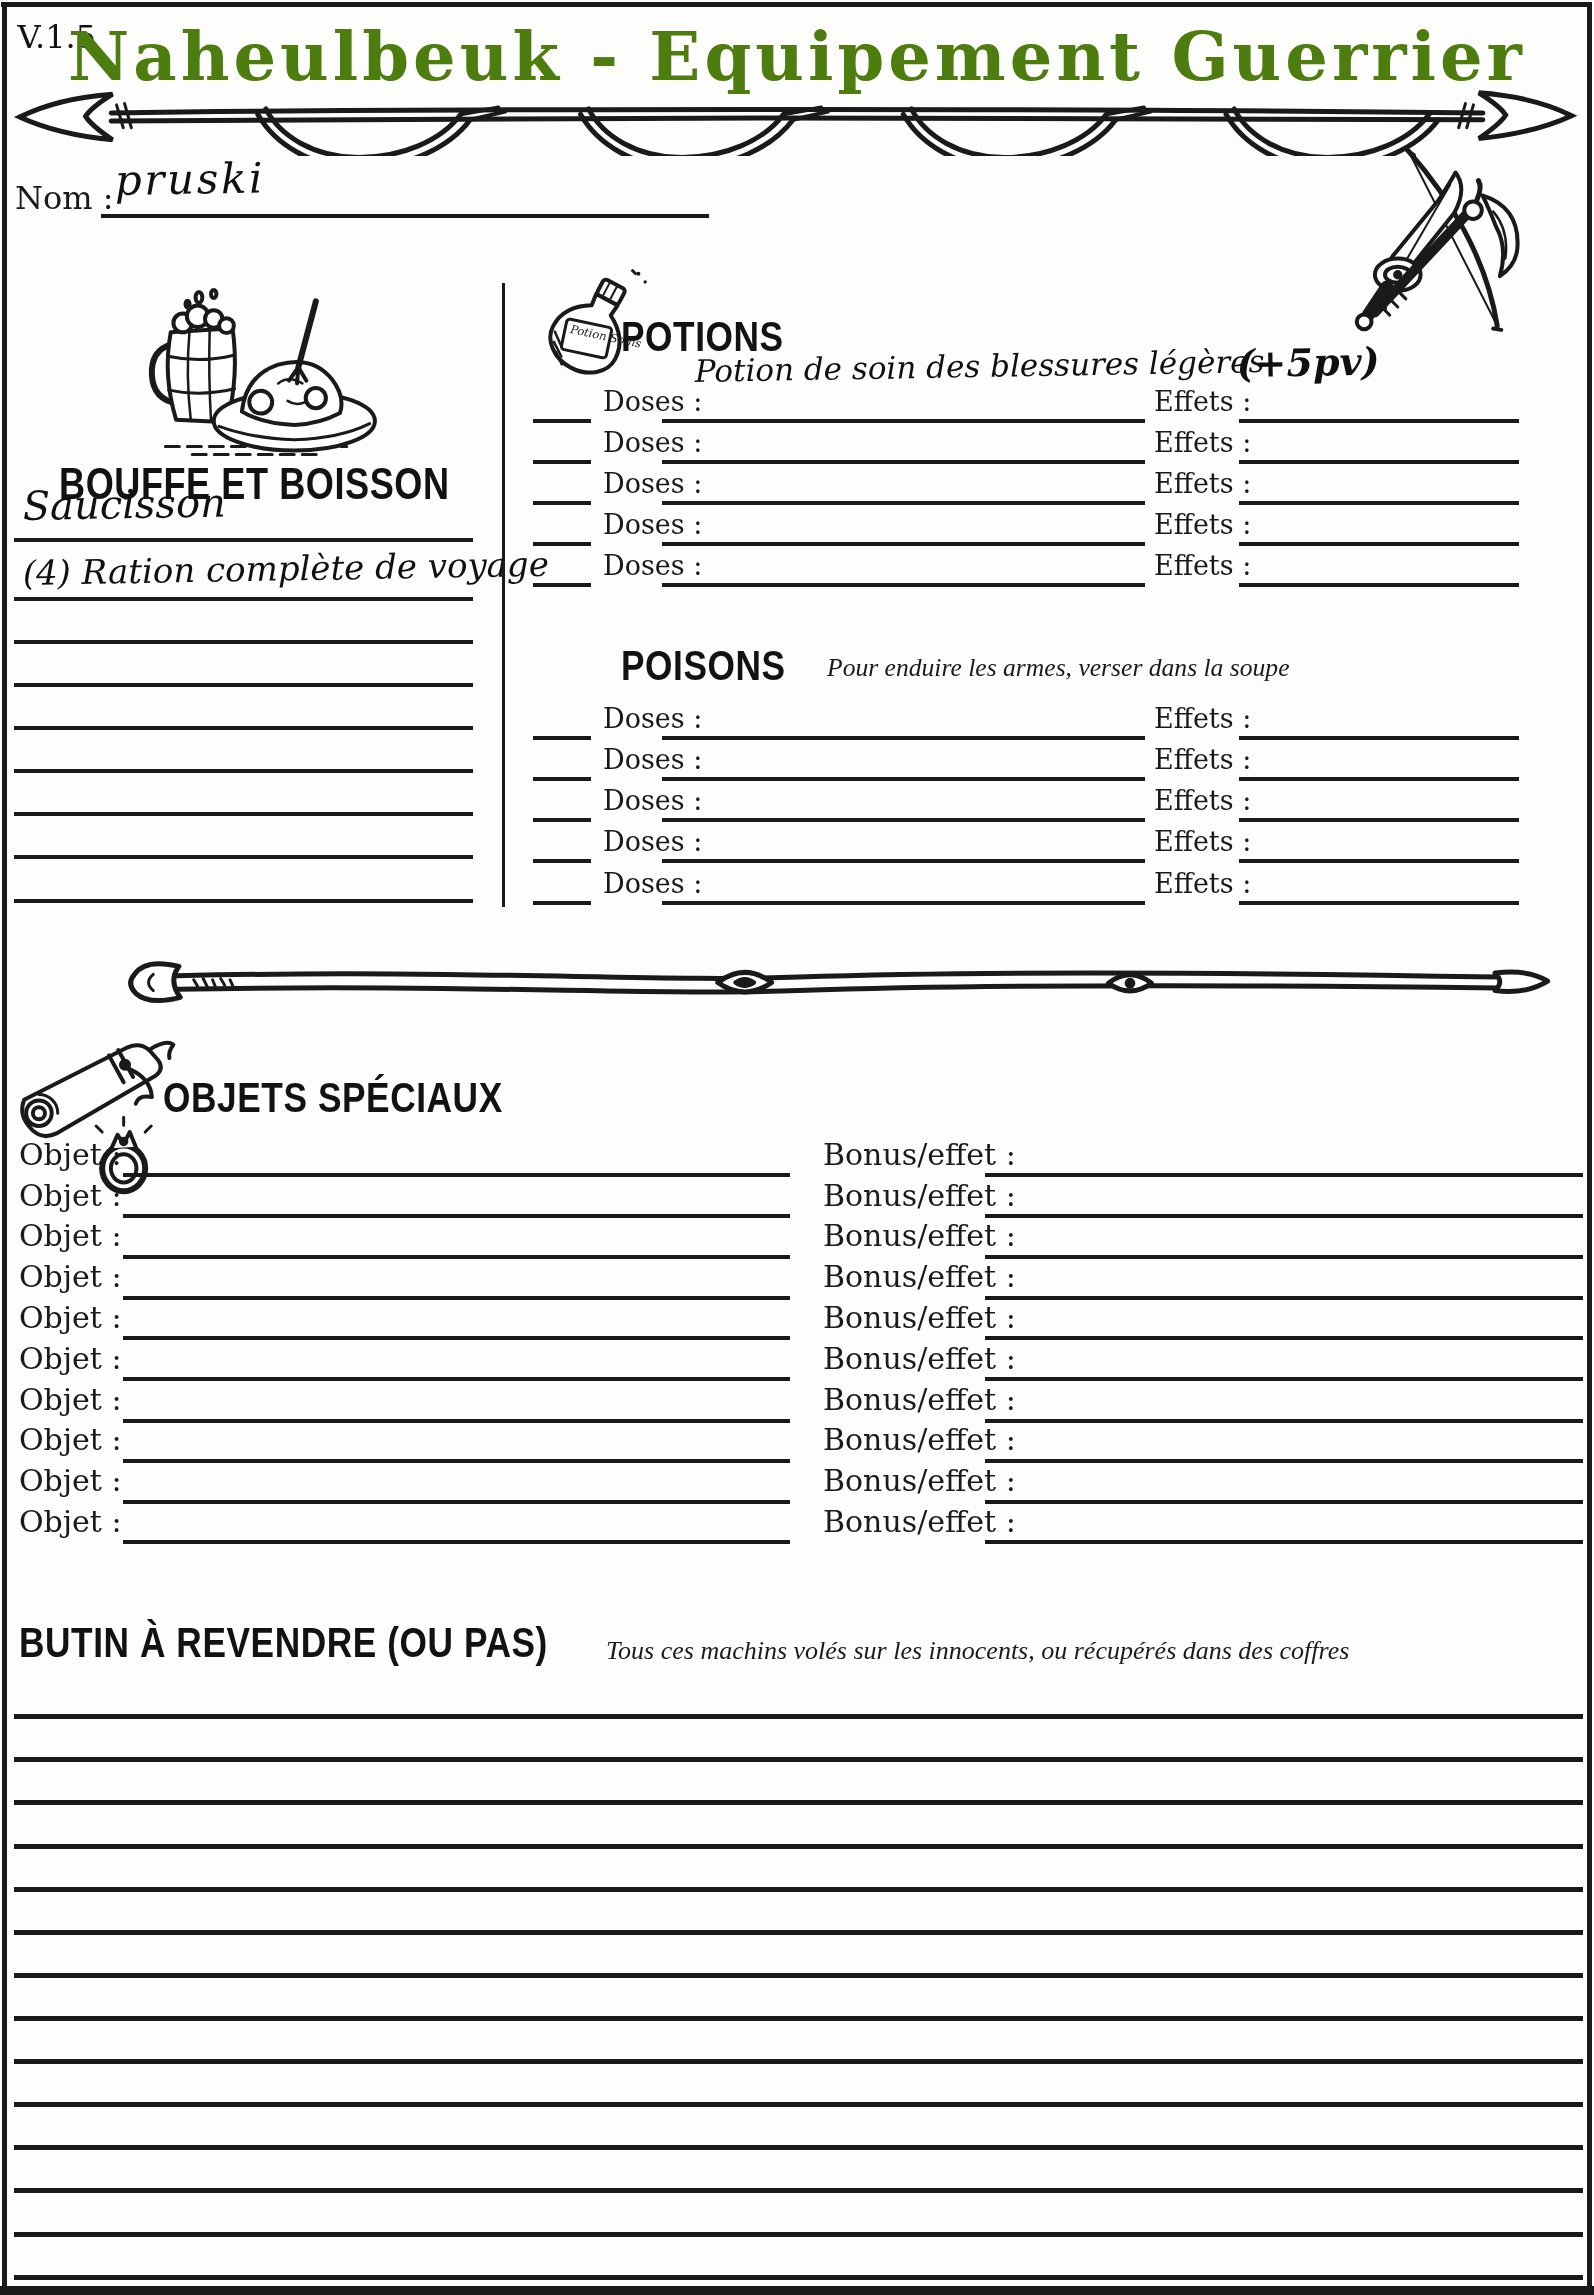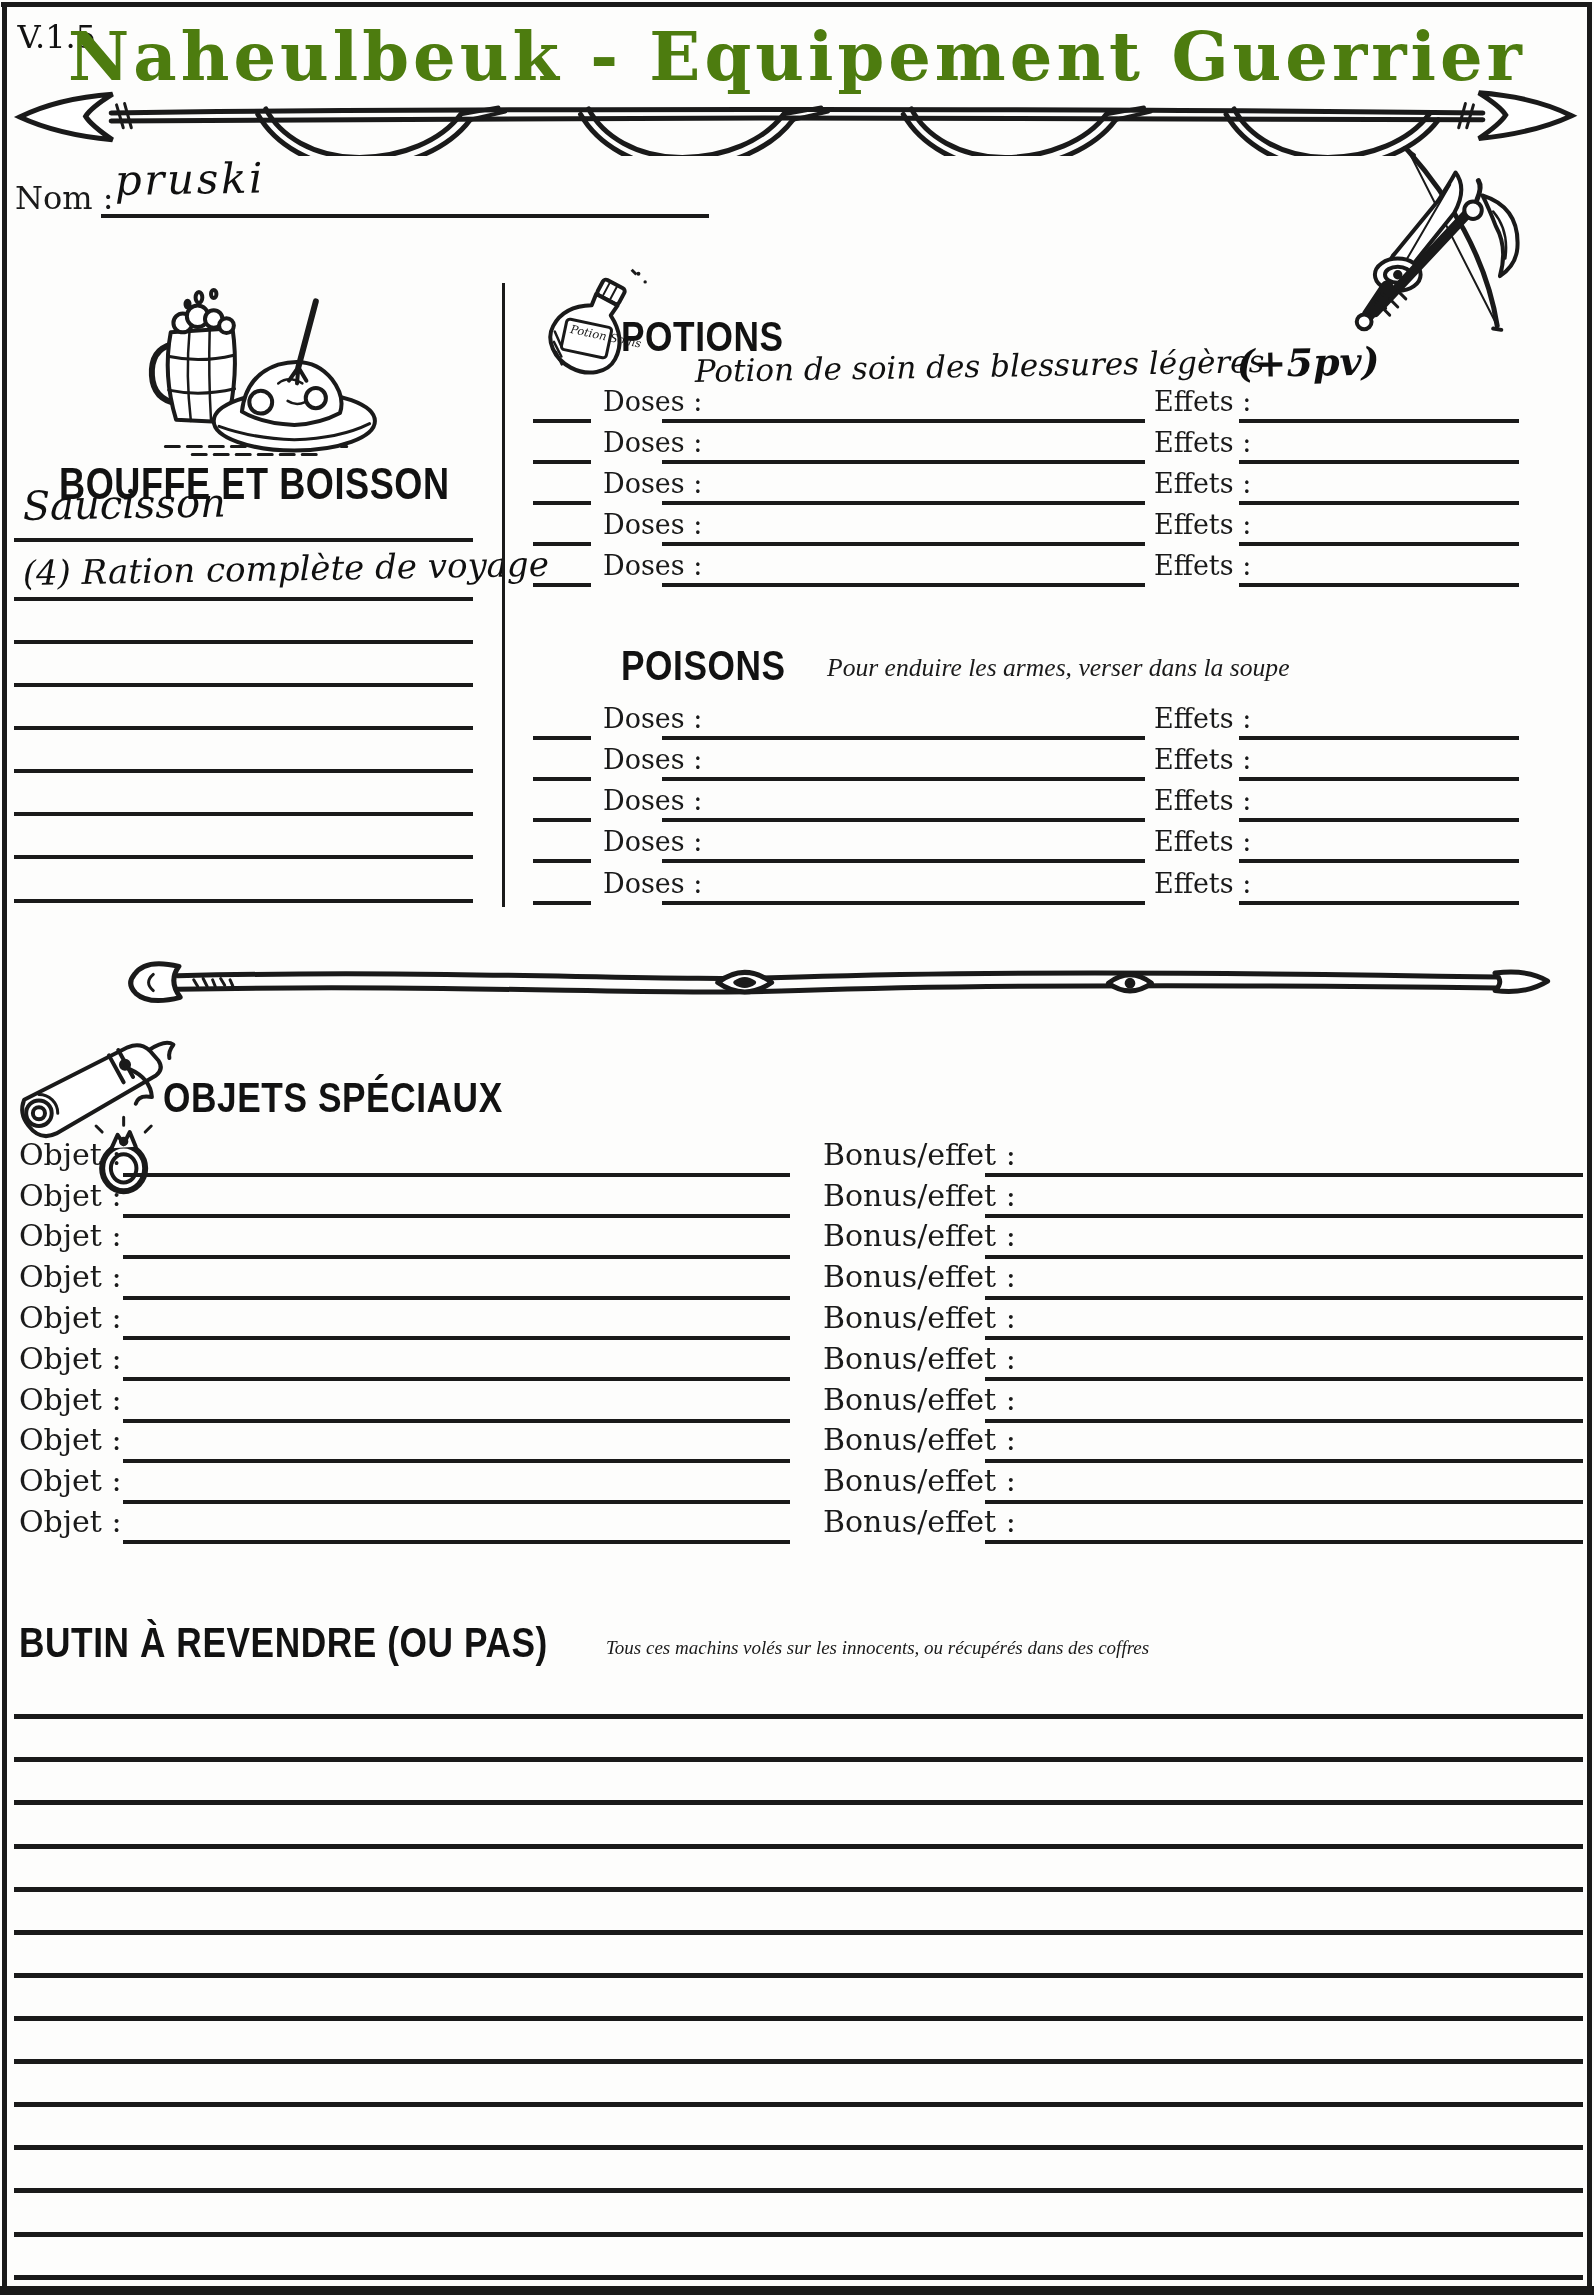--- a/index.html
+++ b/index.html
@@ -186,21 +186,21 @@
       <path d="M154 202 L 163 182 L 172 196 L 181 178 L 190 200" fill="#fff"></path>
       <circle cx="172" cy="192" r="4" fill="#1a1a1a"></circle>
       <path d="M140 178 l-9 -9 M204 178 l9 -9 M172 168 v-12" stroke-width="3"></path>
     </g>
   </svg>
 
   <div class="heavy" style="left:163px;top:1076px;font-size:43px">OBJETS SPÉCIAUX</div>
   <div id="object-rows"></div>
 
   <div class="heavy" style="left:19px;top:1621px;font-size:43px">BUTIN À REVENDRE (OU PAS)</div>
-  <div class="script" style="left:606px;top:1638px;font-size:19px">Tous ces machins volés sur les innocents, ou récupérés dans des coffres</div>
+  <div class="script" style="left:606px;top:1638px;font-size:26px">Tous ces machins volés sur les innocents, ou récupérés dans des coffres</div>
 
 <div class="line" style="left: 533px; top: 419px; width: 58px; height: 4px;"></div>
     <div class="flabel" style="left: 603px; top: 388px; font-size: 27px;">Doses :</div>
     <div class="line" style="left: 662px; top: 419px; width: 483px; height: 4px;"></div>
     <div class="flabel" style="left: 1154px; top: 388px; font-size: 27px;">Effets :</div>
     <div class="line" style="left: 1239px; top: 419px; width: 280px; height: 4px;"></div>
     <div class="line" style="left: 533px; top: 460px; width: 58px; height: 4px;"></div>
     <div class="flabel" style="left: 603px; top: 429px; font-size: 27px;">Doses :</div>
     <div class="line" style="left: 662px; top: 460px; width: 483px; height: 4px;"></div>
     <div class="flabel" style="left: 1154px; top: 429px; font-size: 27px;">Effets :</div>

